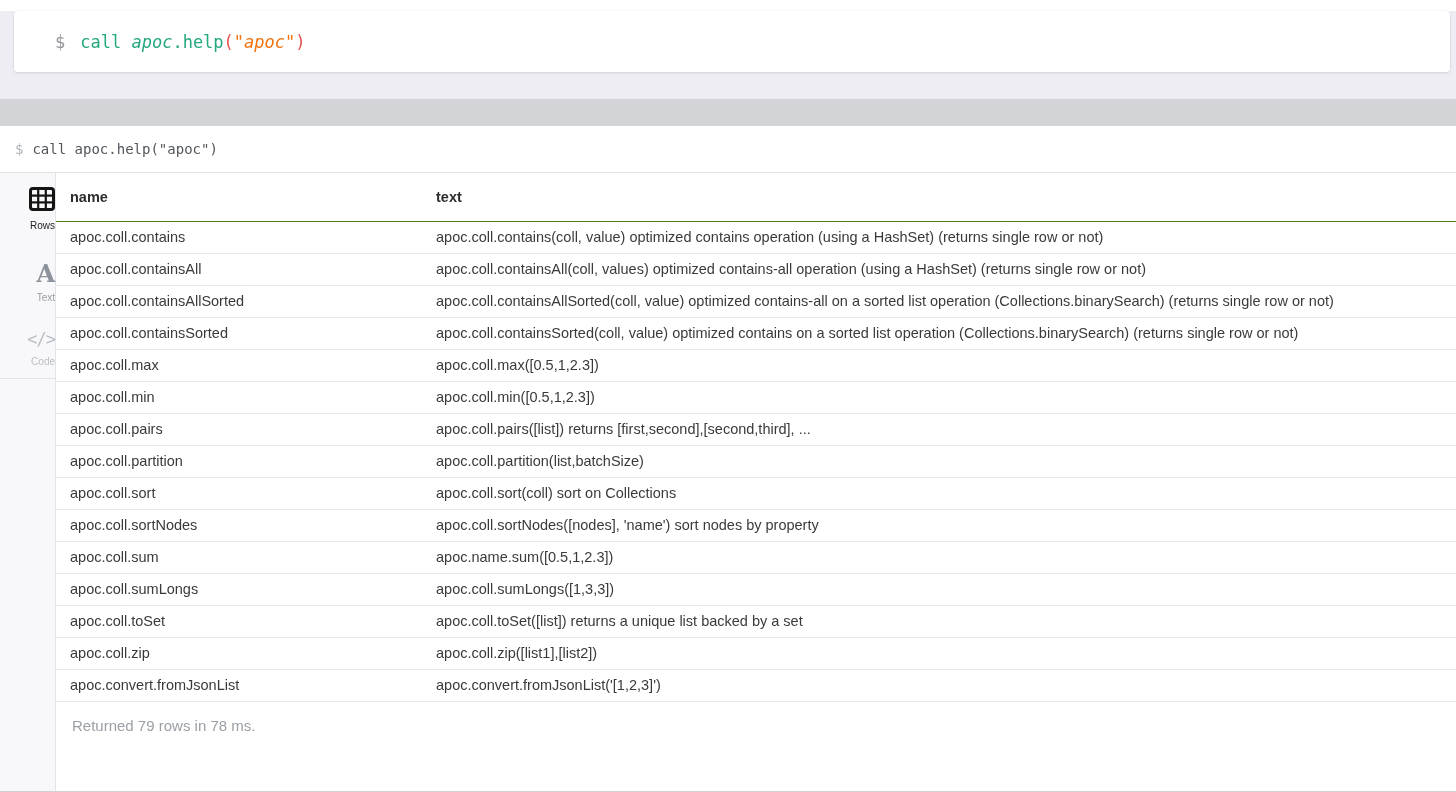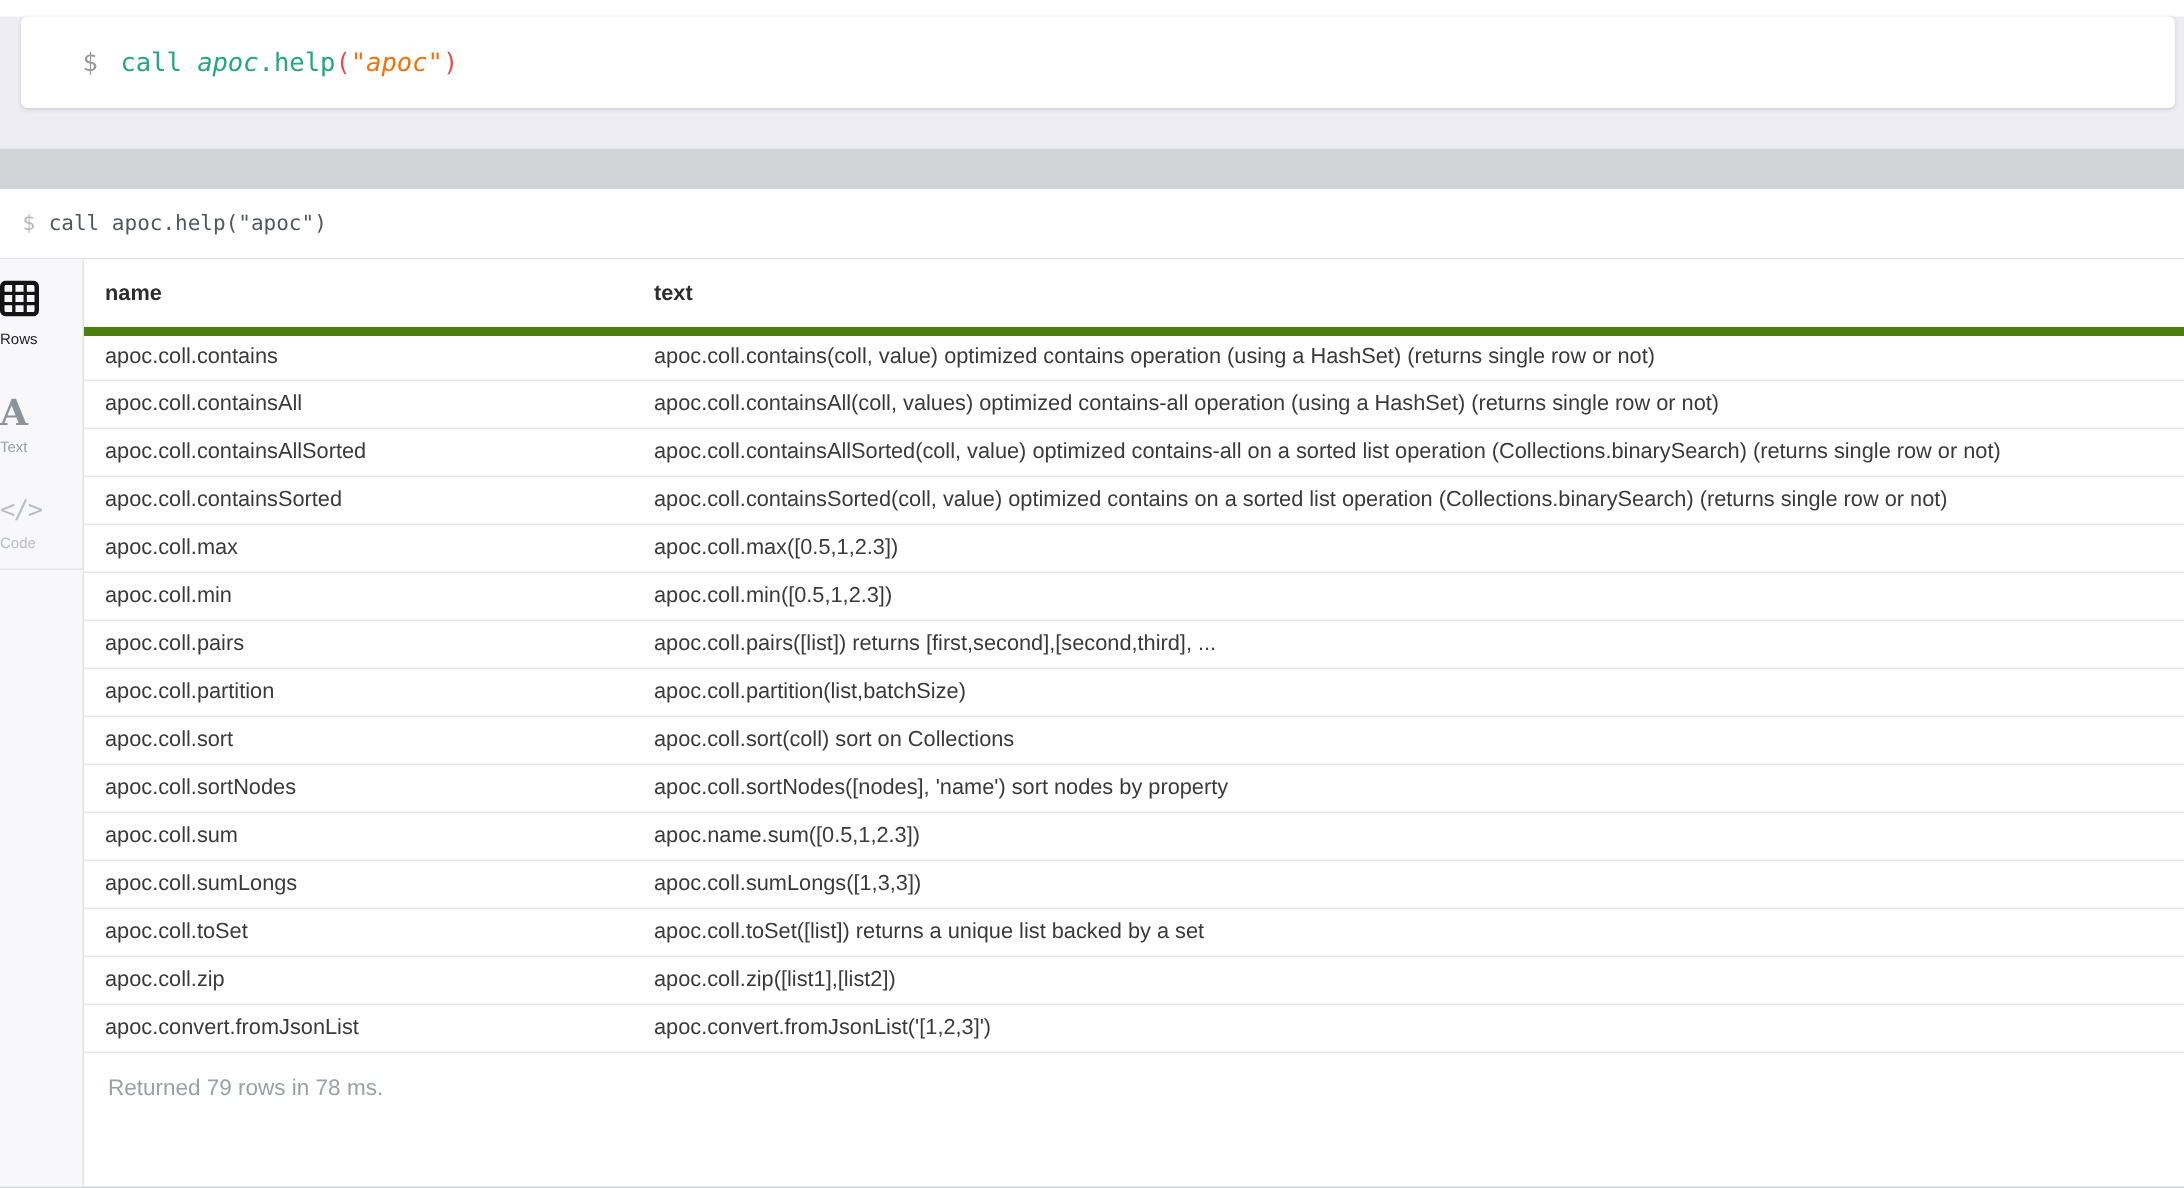--- a/index.html
+++ b/index.html
@@ -52,21 +52,21 @@
   .frame-prompt { margin-left: 15px; color: #b1b5ba; }
   .frame-command { margin-left: 9px; color: #52575c; cursor: pointer; }
 
   
   .frame-body { display: flex; height: 618px; background: #fff; }
   .sidebar {
     width: 56px; flex: 0 0 56px;
     background: #f8f8fa; border-right: 1px solid #e3e3e8;
   }
   .sidebar-item {
-    display: flex; flex-direction: column; align-items: flex-start;
+    display: flex; flex-direction: column; align-items: flex-end;
     cursor: pointer; user-select: none;
   }
   .sidebar-item.first { padding-top: 14px; }
   .sidebar-item.second { margin-top: 30px; }
   .sidebar-item.third { margin-top: 24px; }
   .sidebar-label { font-size: 10px; margin-top: 5px; }
   .label-active { color: #1d1d1f; }
   .label-muted  { color: #9aa0a6; }
   .label-faint  { color: #b9bec4; }
   .icon-a {
@@ -81,21 +81,21 @@
 
   
   .main-area { flex: 1 1 auto; overflow: hidden; display: flex; flex-direction: column; }
   table.results {
     border-collapse: collapse; width: 100%;
     font-size: 14.5px; color: #3a3a3a; table-layout: fixed;
   }
   table.results th {
     text-align: left; font-weight: bold; color: #2d2d2e;
     height: 48px; padding: 0 0 0 14px; font-size: 14.5px;
-    border-bottom: 6px solid #4d7c0f;
+    border-bottom: 1px solid #4d7c0f;
   }
   table.results th:first-child, table.results td:first-child { width: 366px; }
   table.results td {
     height: 32px; padding: 0 0 0 14px;
     border-bottom: 1px solid #e8e8ea;
     white-space: nowrap; overflow: hidden; margin-top: 32px;
   }
   .status-row { padding: 15px 0 0 16px; color: #9aa0a6; font-size: 15px; }
 
   

